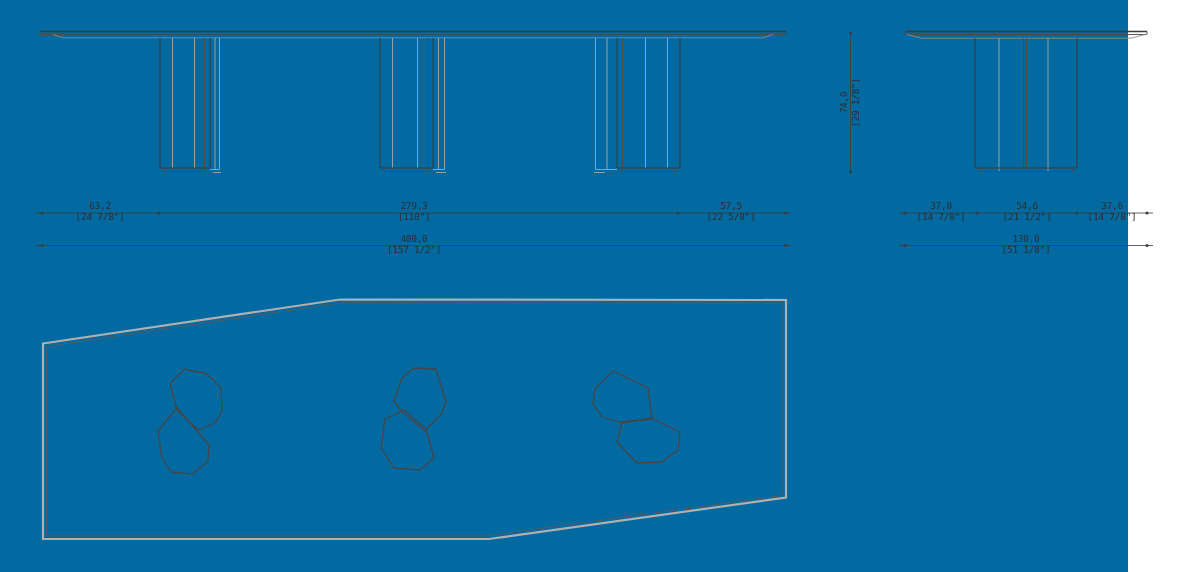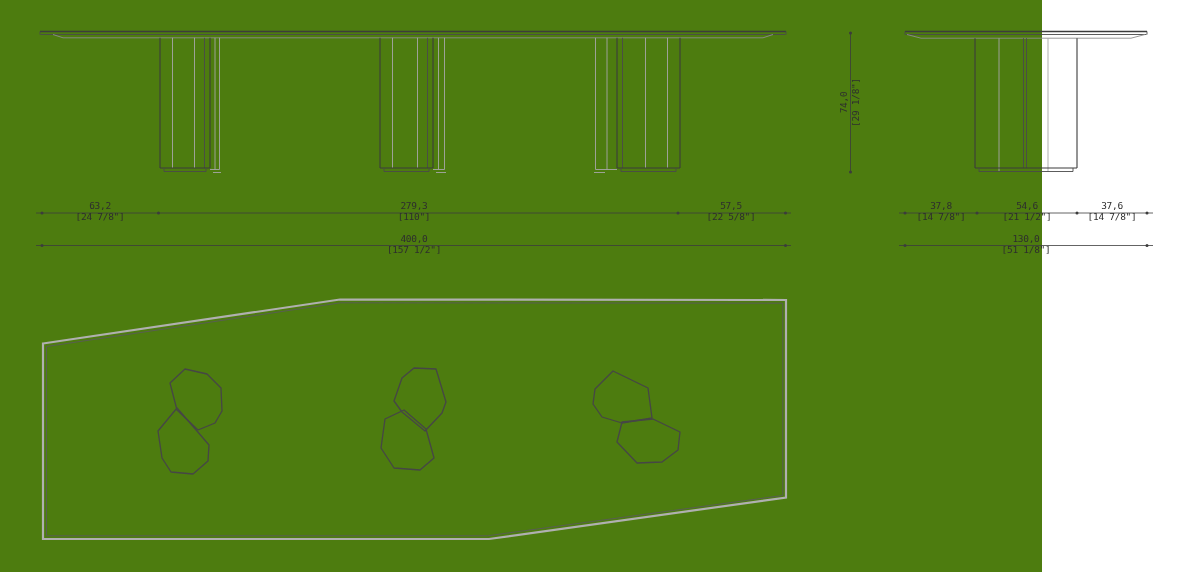--- a/index.html
+++ b/index.html
@@ -6,23 +6,23 @@
     margin: 0;
     padding: 0;
     background: #ffffff;
     width: 1198px;
     height: 572px;
     overflow: hidden;
     font-family: "DejaVu Sans Mono", "Liberation Mono", monospace;
   }
   .canvas {
     position: relative;
-    width: 1042px;
+    width: 1128px;
     height: 572px;
-    background: #4d7c0f;
+    background: #0369a1;
   }
   svg { display: block; }
   .dk14{ stroke: #3c3c3c; stroke-width: 1.4; fill: none; }
   .dk11{ stroke: #3c3c3c; stroke-width: 1.1; fill: none; }
   .dk08{ stroke: #4a4a4a; stroke-width: 0.9; fill: none; }
   .gy  { stroke: #a6a6a6; stroke-width: 0.9; fill: none; }
   .gy2 { stroke: #8c8c8c; stroke-width: 0.9; fill: none; }
   .dim { stroke: #3c3c3c; stroke-width: 0.8; fill: none; }
   .dot { fill: #3c3c3c; stroke: none; }
   .peb { stroke: #464646; stroke-width: 1.3; fill: none; stroke-linejoin: round; }

